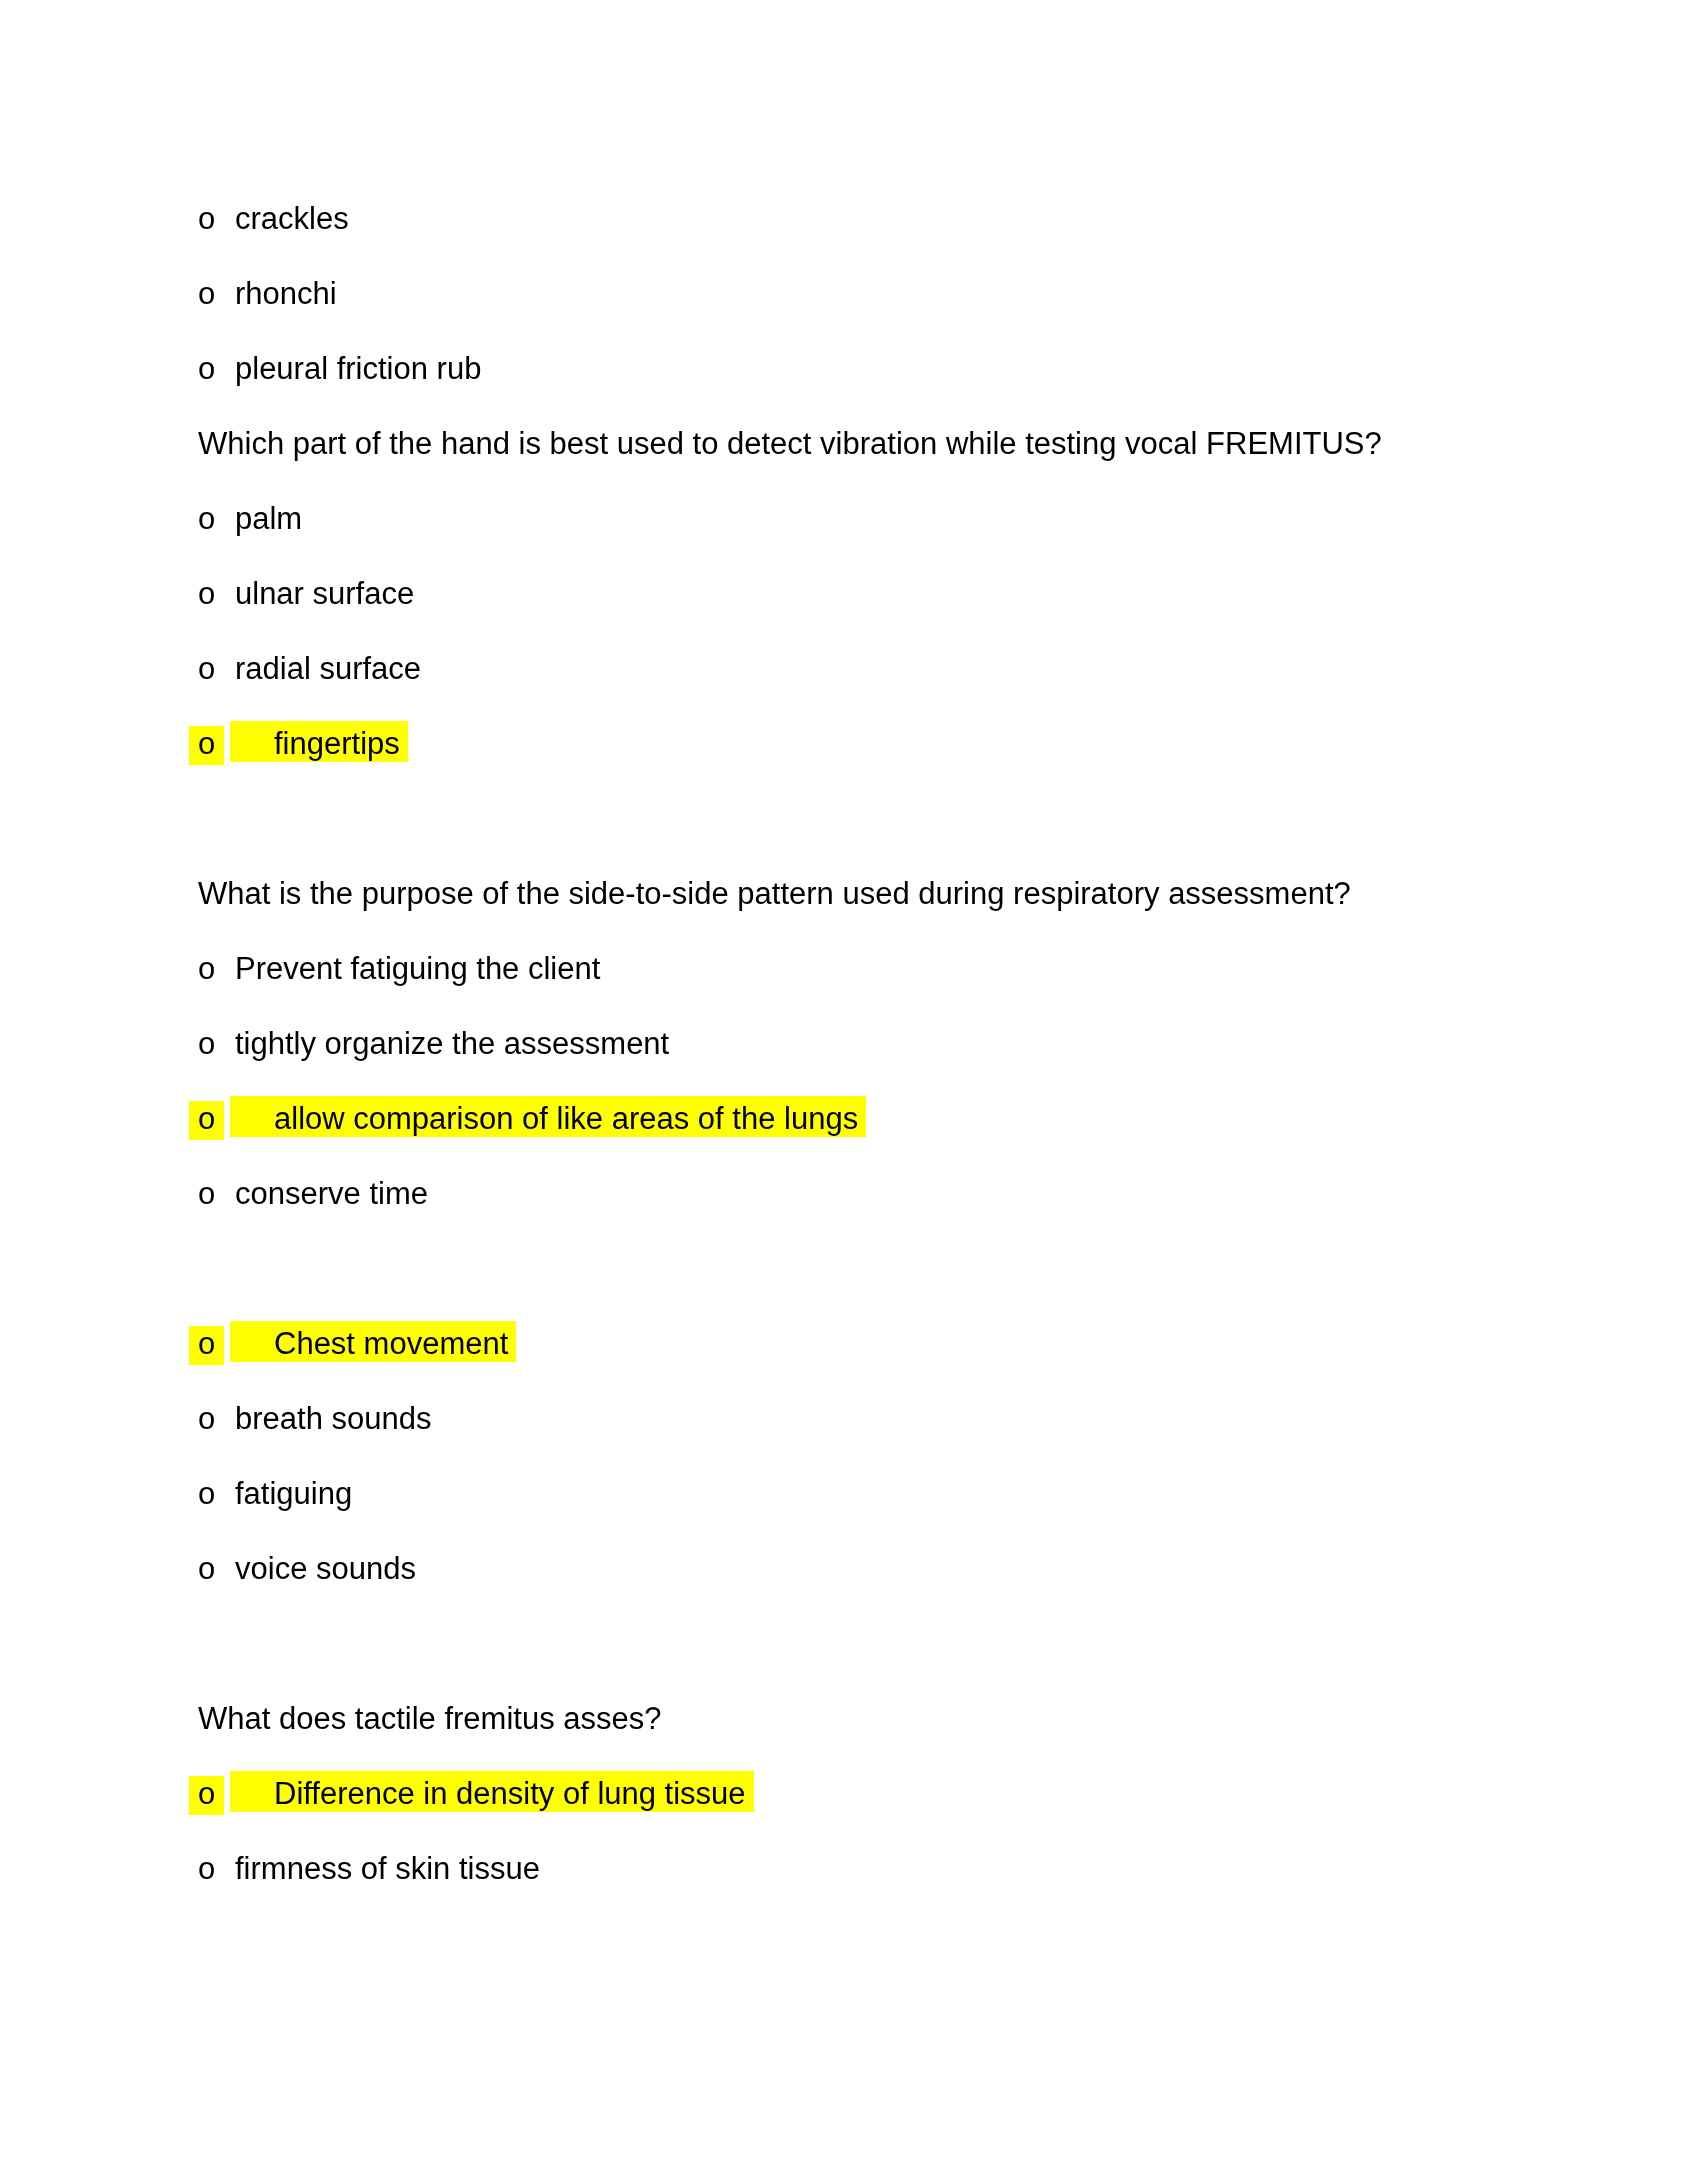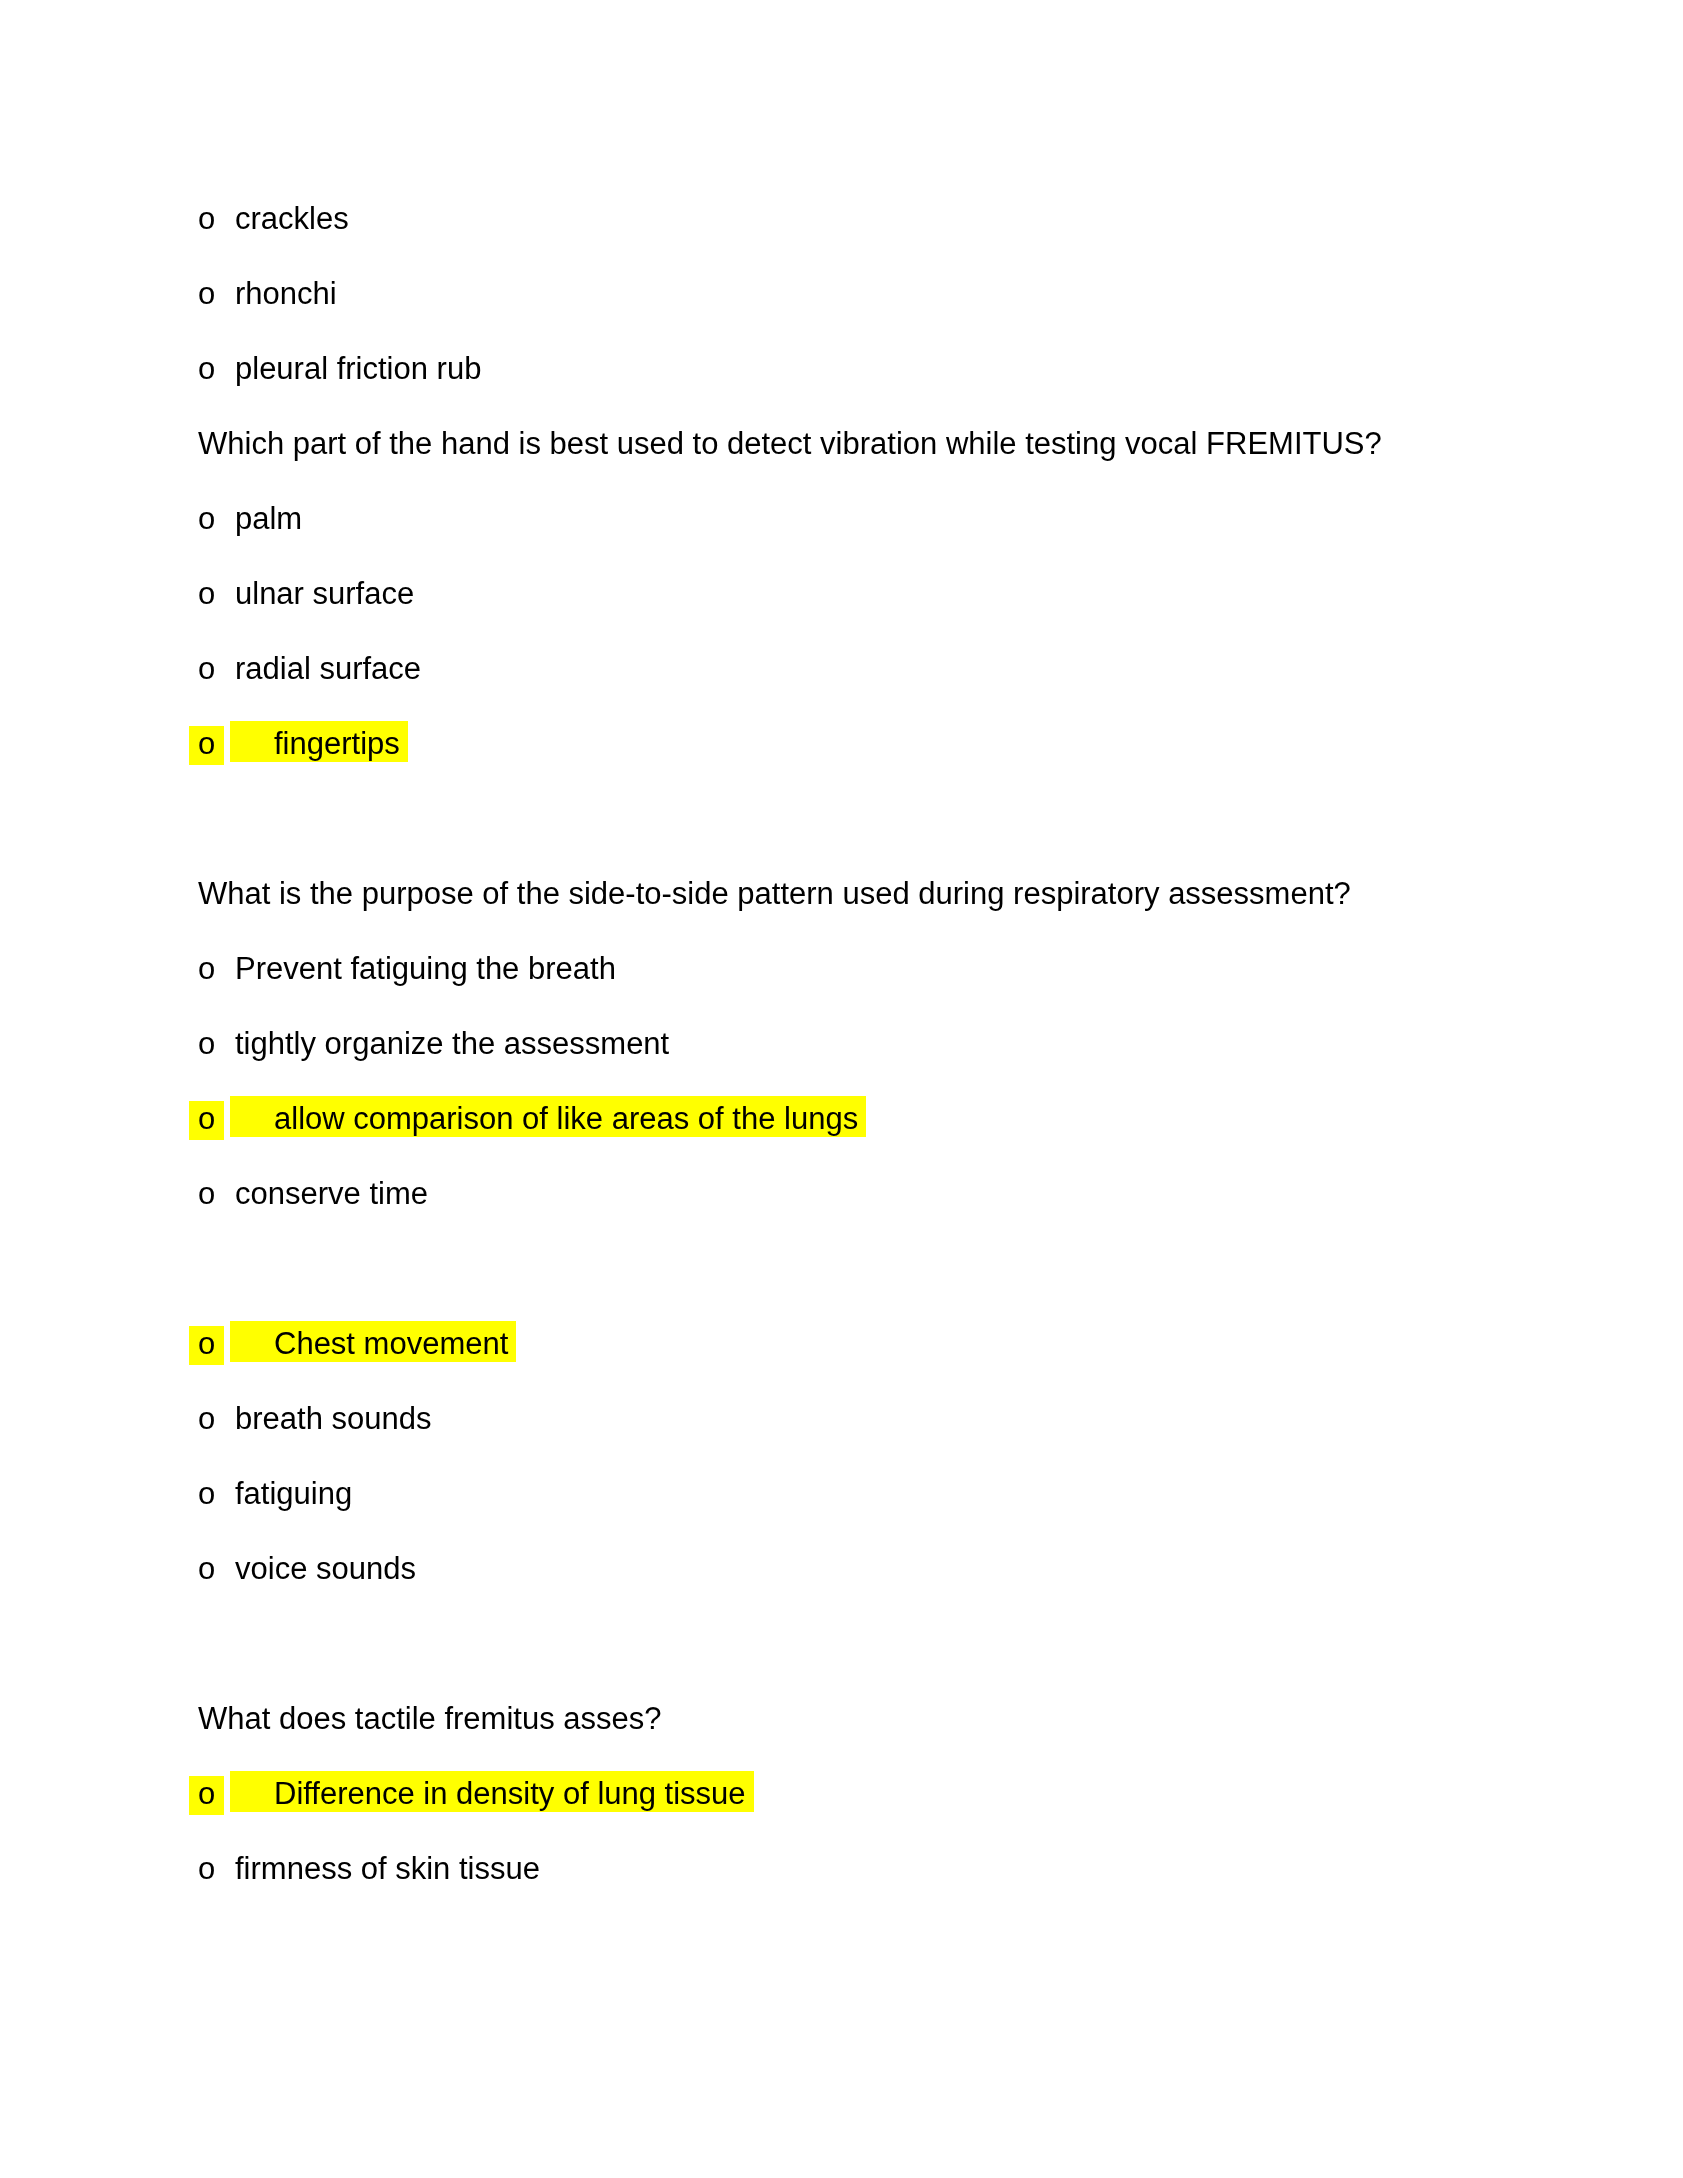--- a/index.html
+++ b/index.html
@@ -97,21 +97,21 @@
     </div>
 
     <div class="line blank"></div>
 
     <div class="line question">
       <span>What is the purpose of the side-to-side pattern used during respiratory assessment?</span>
     </div>
 
     <div class="line option">
       <span class="bullet"><i>o</i></span>
-      <span class="opt-text">Prevent fatiguing the breath</span>
+      <span class="opt-text">Prevent fatiguing the client</span>
     </div>
 
     <div class="line option">
       <span class="bullet"><i>o</i></span>
       <span class="opt-text">tightly organize the assessment</span>
     </div>
 
     <div class="line option highlighted">
       <span class="bullet"><i>o</i></span>
       <span class="opt-text">allow comparison of like areas of the lungs</span>

